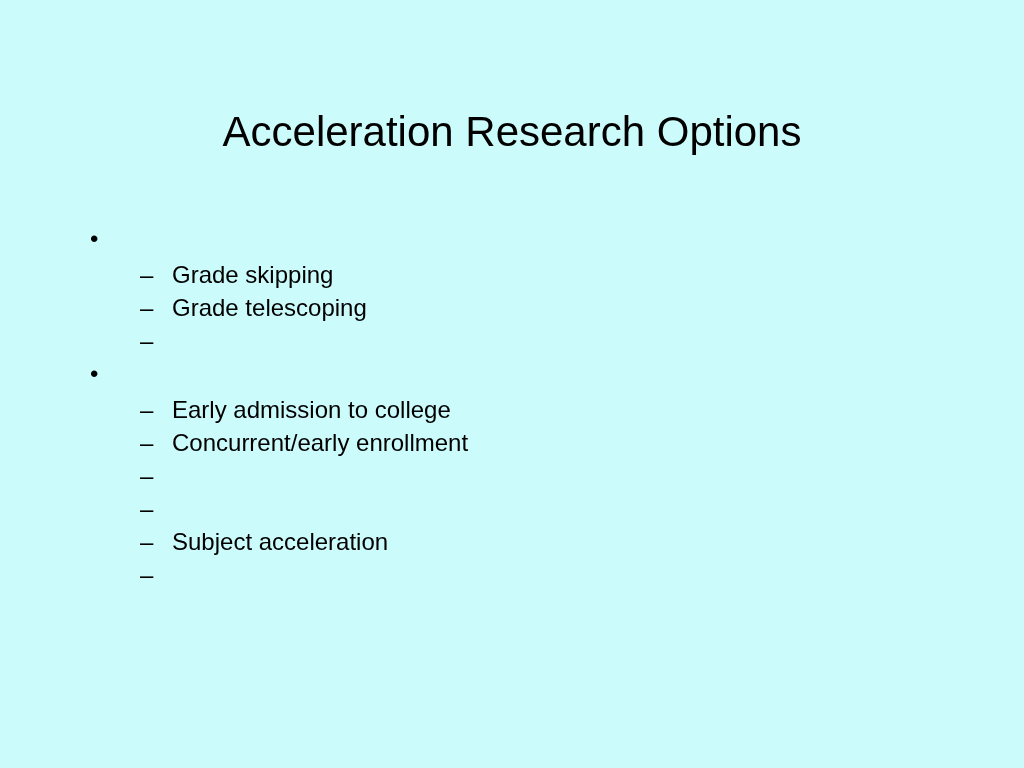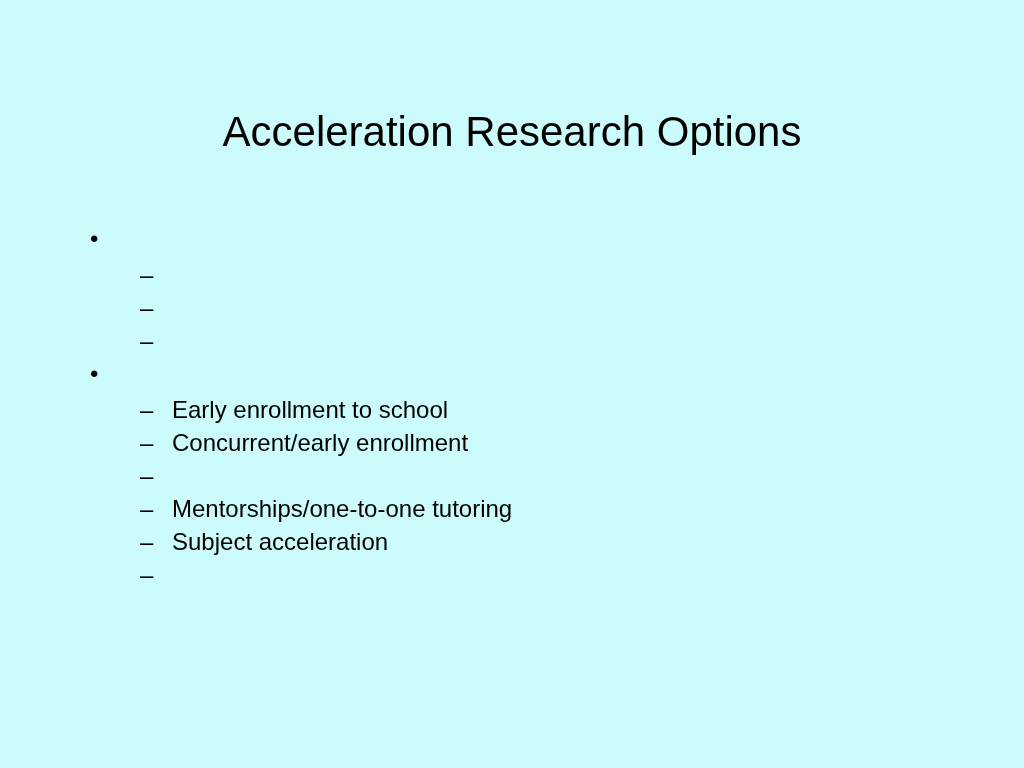--- a/index.html
+++ b/index.html
@@ -69,45 +69,46 @@
 
   <div class="slide-title">Acceleration Research Options</div>
 
   <div class="content">
 
     <div class="bullet-row">
       <span class="marker">•</span>
     </div>
     <div class="sub-row">
       <span class="marker">–</span>
+      <span>Grade skipping</span>
     </div>
     <div class="sub-row">
       <span class="marker">–</span>
+      <span>Grade telescoping</span>
     </div>
     <div class="sub-row">
       <span class="marker">–</span>
     </div>
 
     <div class="bullet-row">
       <span class="marker">•</span>
     </div>
     <div class="sub-row">
       <span class="marker">–</span>
-      <span>Early enrollment to school</span>
+      <span>Early admission to college</span>
     </div>
     <div class="sub-row">
       <span class="marker">–</span>
       <span>Concurrent/early enrollment</span>
     </div>
     <div class="sub-row">
       <span class="marker">–</span>
     </div>
     <div class="sub-row">
       <span class="marker">–</span>
-      <span>Mentorships/one-to-one tutoring</span>
     </div>
     <div class="sub-row">
       <span class="marker">–</span>
       <span>Subject acceleration</span>
     </div>
     <div class="sub-row">
       <span class="marker">–</span>
     </div>
 
   </div>

